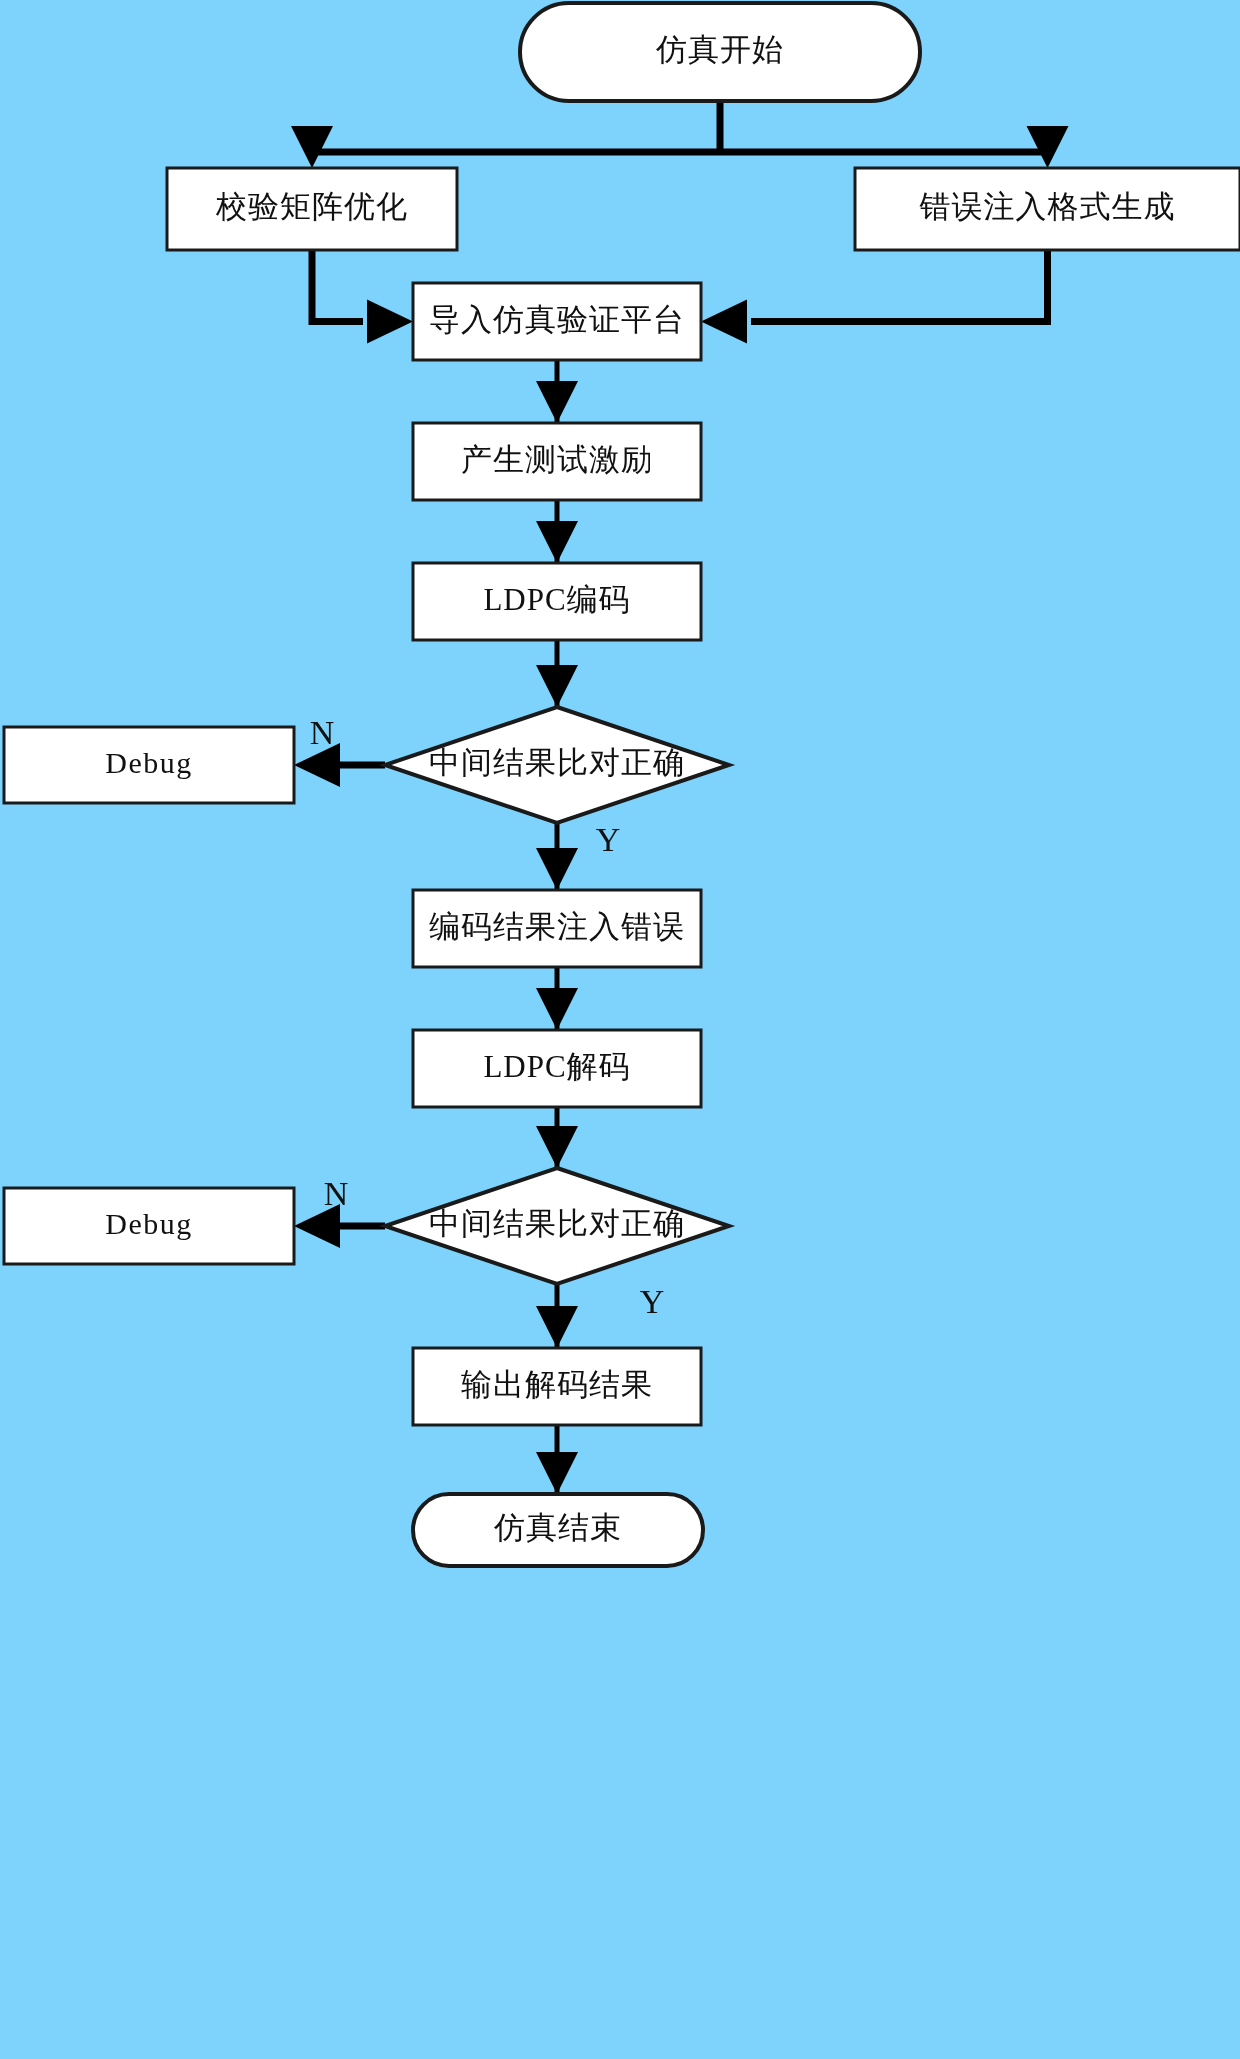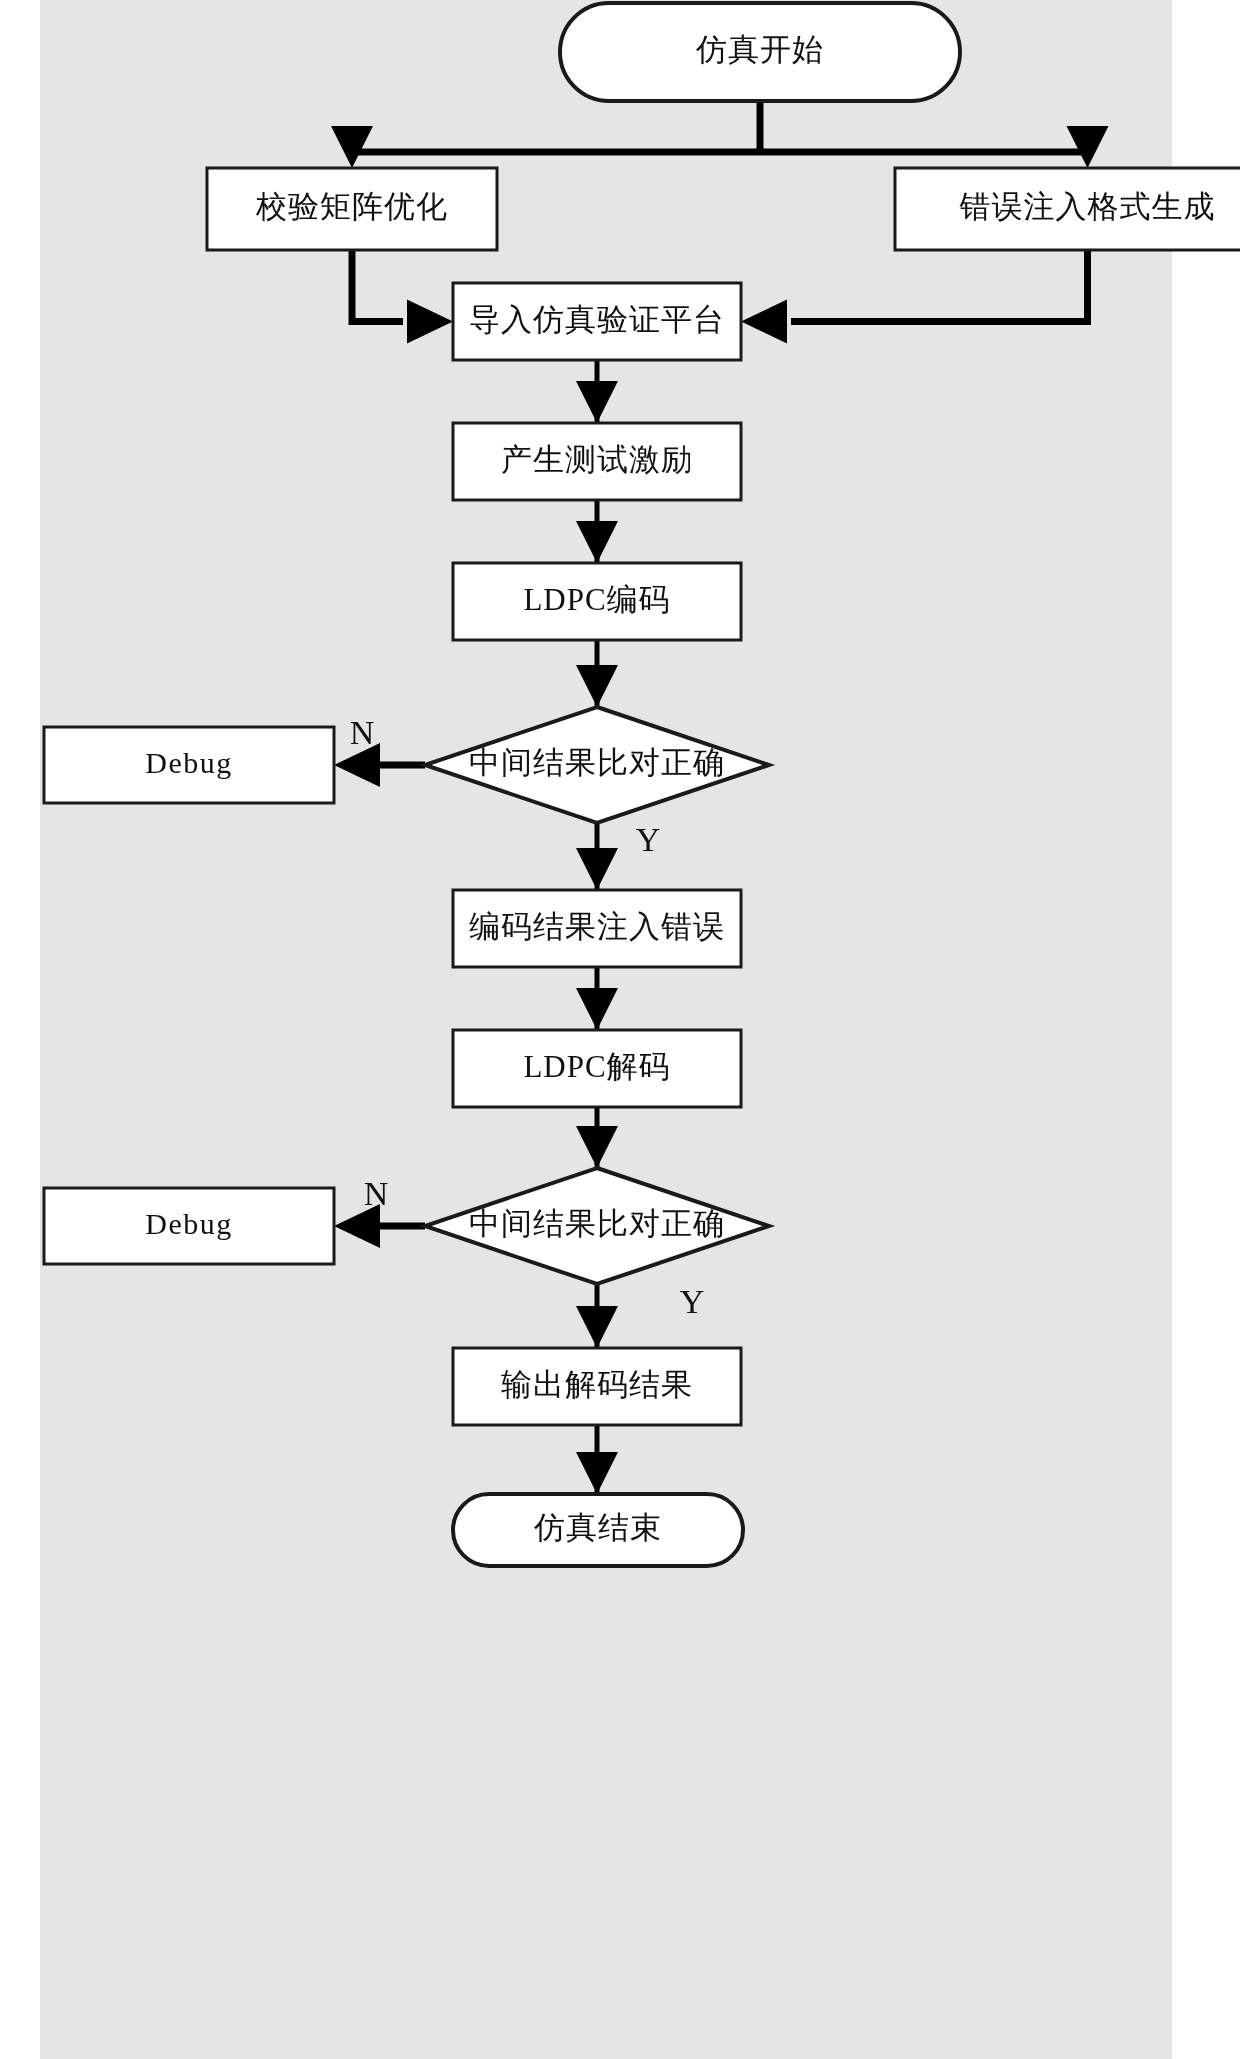--- a/index.html
+++ b/index.html
@@ -8,24 +8,23 @@
     background: #ffffff;
   }
   body {
     width: 1240px;
     height: 2059px;
     overflow: hidden;
     font-family: "Liberation Serif", "DejaVu Serif", serif;
   }
   #flowchart-root {
     position: relative;
-    width: 1132px;
+    width: 1240px;
     height: 2059px;
-    background: #e5e5e5;
-    margin-left: 40px;
+    background: #7dd3fc;
   }
   svg.fc {
     display: block;
     width: 1240px;
     height: 2059px;
   }
   .node-shape {
     fill: #ffffff;
     stroke: #1a1a1a;
   }

